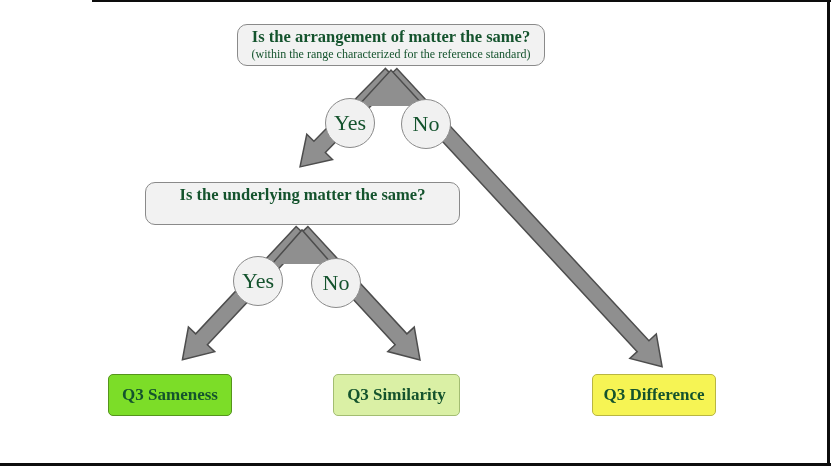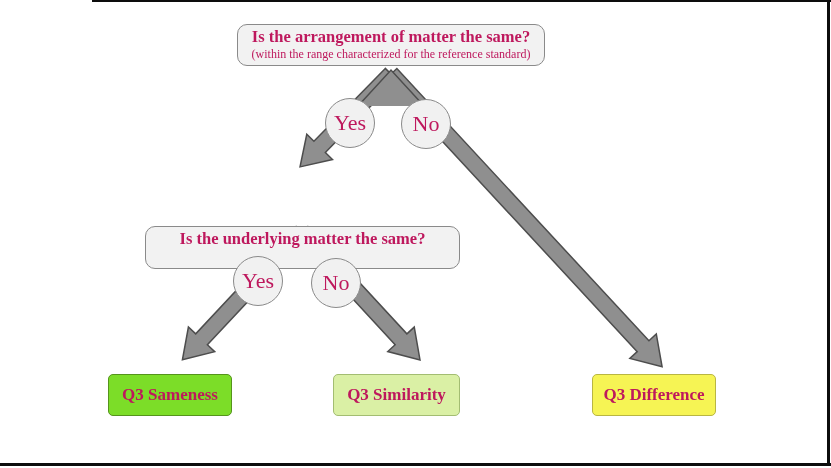--- a/index.html
+++ b/index.html
@@ -1,32 +1,32 @@
 <!DOCTYPE html>
 <html><head>
 <meta charset="utf-8">
 <style>
   html,body{margin:0;padding:0;background:#fff;}
   #stage{
     position:relative;width:831px;height:468px;background:#ffffff;overflow:hidden;
-    font-family:"Liberation Serif","DejaVu Serif",serif;color:#be185d;
+    font-family:"Liberation Serif","DejaVu Serif",serif;color:#14532d;
   }
   
   .frame-line{position:absolute;background:#0d0d0d;}
   #frame-top{left:92px;top:0;width:739px;height:2px;}
   #frame-right{left:827px;top:0;width:3px;height:466px;}
   #frame-bottom{left:0;top:463px;width:831px;height:3px;}
 
   
   .qbox{
     position:absolute;background:#f2f2f2;border:1.5px solid #8a8a8a;border-radius:10px;
     text-align:center;box-sizing:border-box;padding-top:2px;
   }
   #qbox1{left:237px;top:24px;width:308px;height:42px;}
-  #qbox2{left:145px;top:182px;width:315px;height:43px;margin-top:44px;}
+  #qbox2{left:145px;top:182px;width:315px;height:43px;}
   .qtitle{font-weight:bold;font-size:16.5px;line-height:20px;white-space:nowrap;}
   .qsub{font-size:12px;line-height:15px;white-space:nowrap;}
 
   
   .circle{
     position:absolute;width:48px;height:48px;border-radius:50%;
     background:#f1f1f1;border:1.5px solid #8a8a8a;box-sizing:content-box;
     display:flex;align-items:center;justify-content:center;
     font-weight:normal;font-size:22px;
   }

